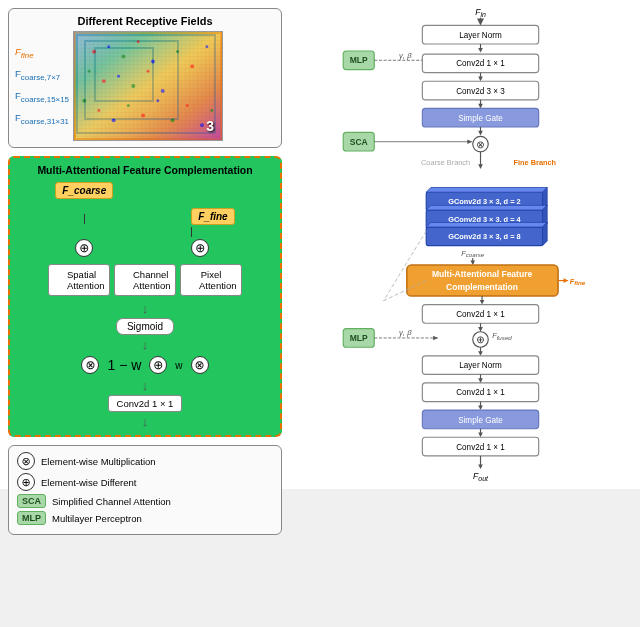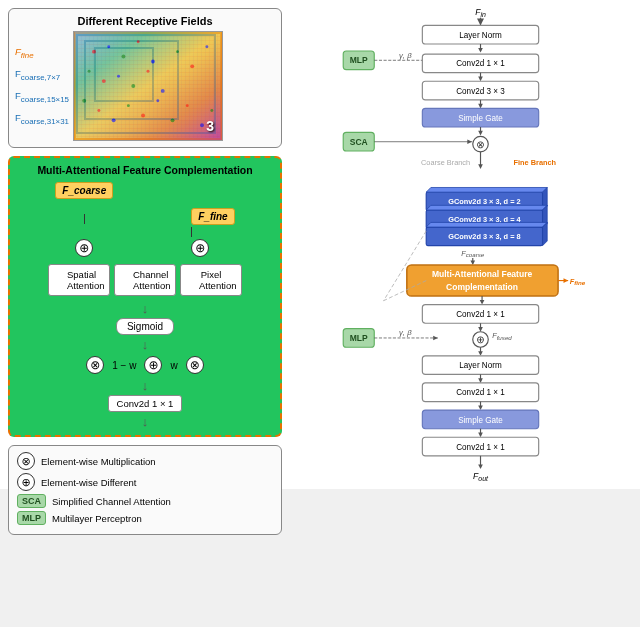--- a/index.html
+++ b/index.html
@@ -296,21 +296,21 @@
         </div>
 
         <div style="font-size:13px;color:#555;">↓</div>
 
         <div class="sigmoid-box">Sigmoid</div>
 
         <div style="font-size:13px;color:#555;">↓</div>
 
         <div class="weight-row">
           <div class="circle-op">⊗</div>
-          <span style="font-size:10px;">1 − w</span>
+          <span style="font-size:14px;">1 − w</span>
           <div class="circle-op">⊕</div>
           <span style="font-size:10px;">w</span>
           <div class="circle-op">⊗</div>
         </div>
 
         <div style="font-size:13px;color:#555;">↓</div>
 
         <div class="conv-box-small">Conv2d 1 × 1</div>
 
         <div style="font-size:13px;color:#555;">↓</div>

